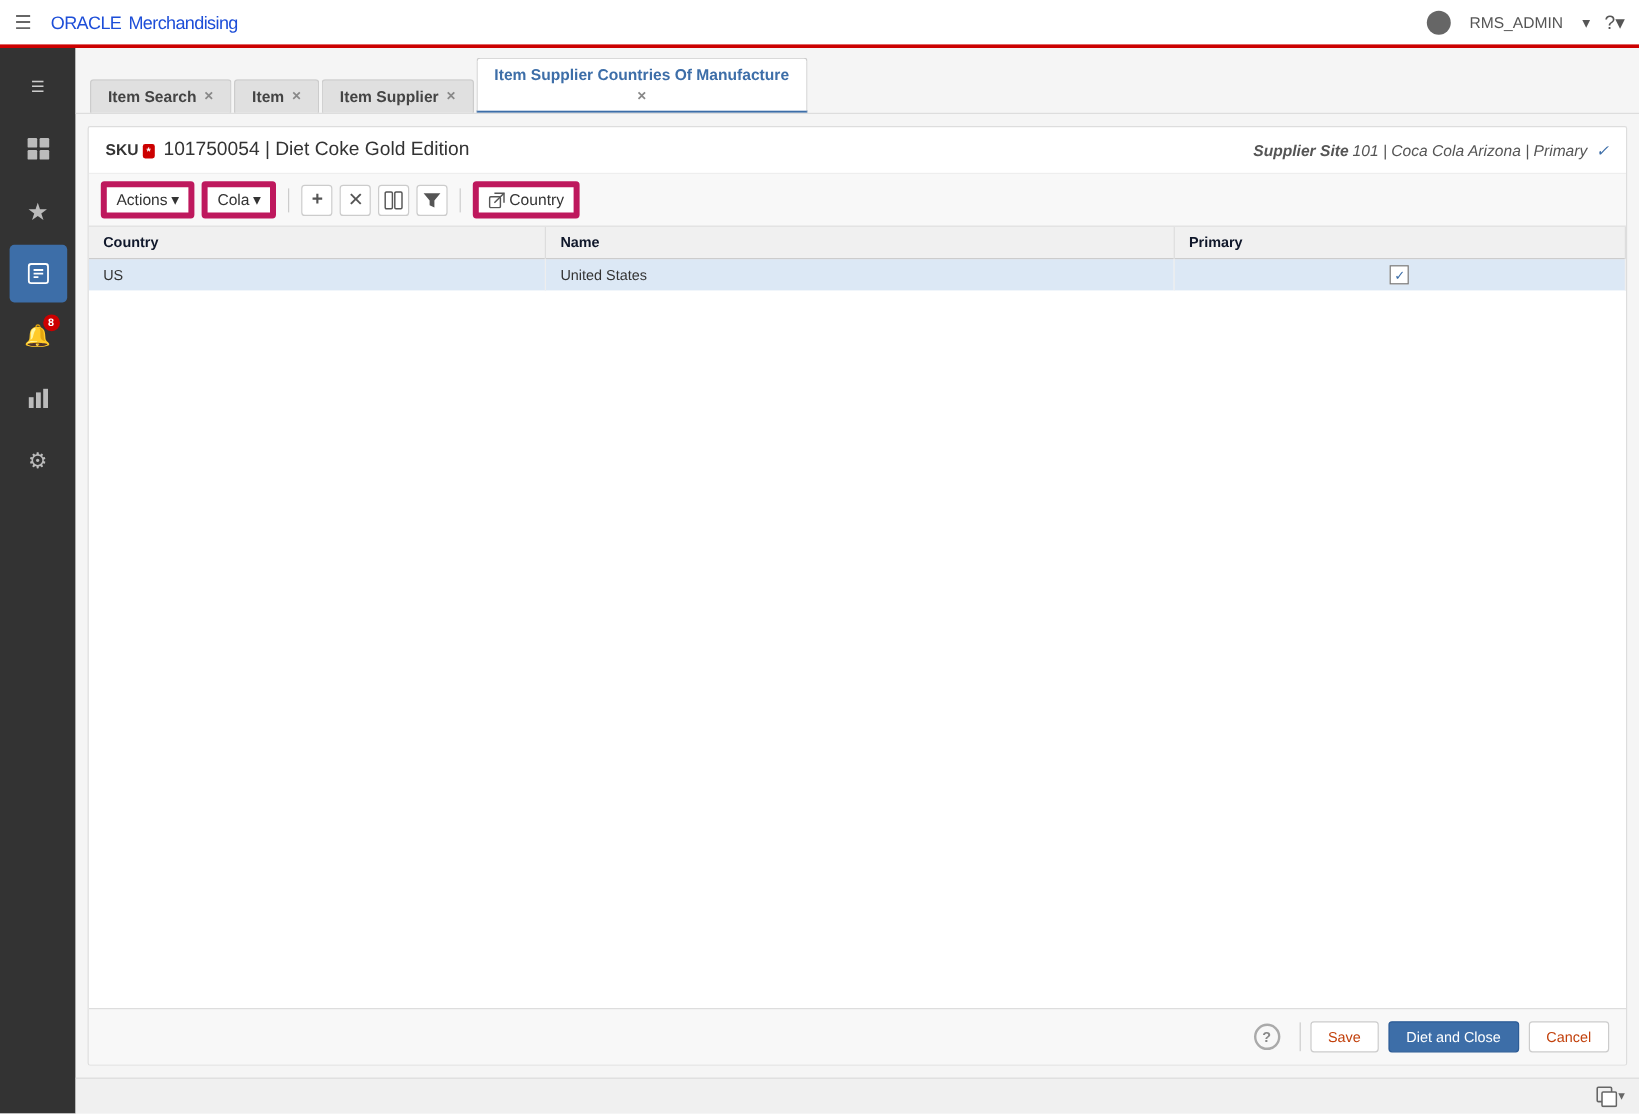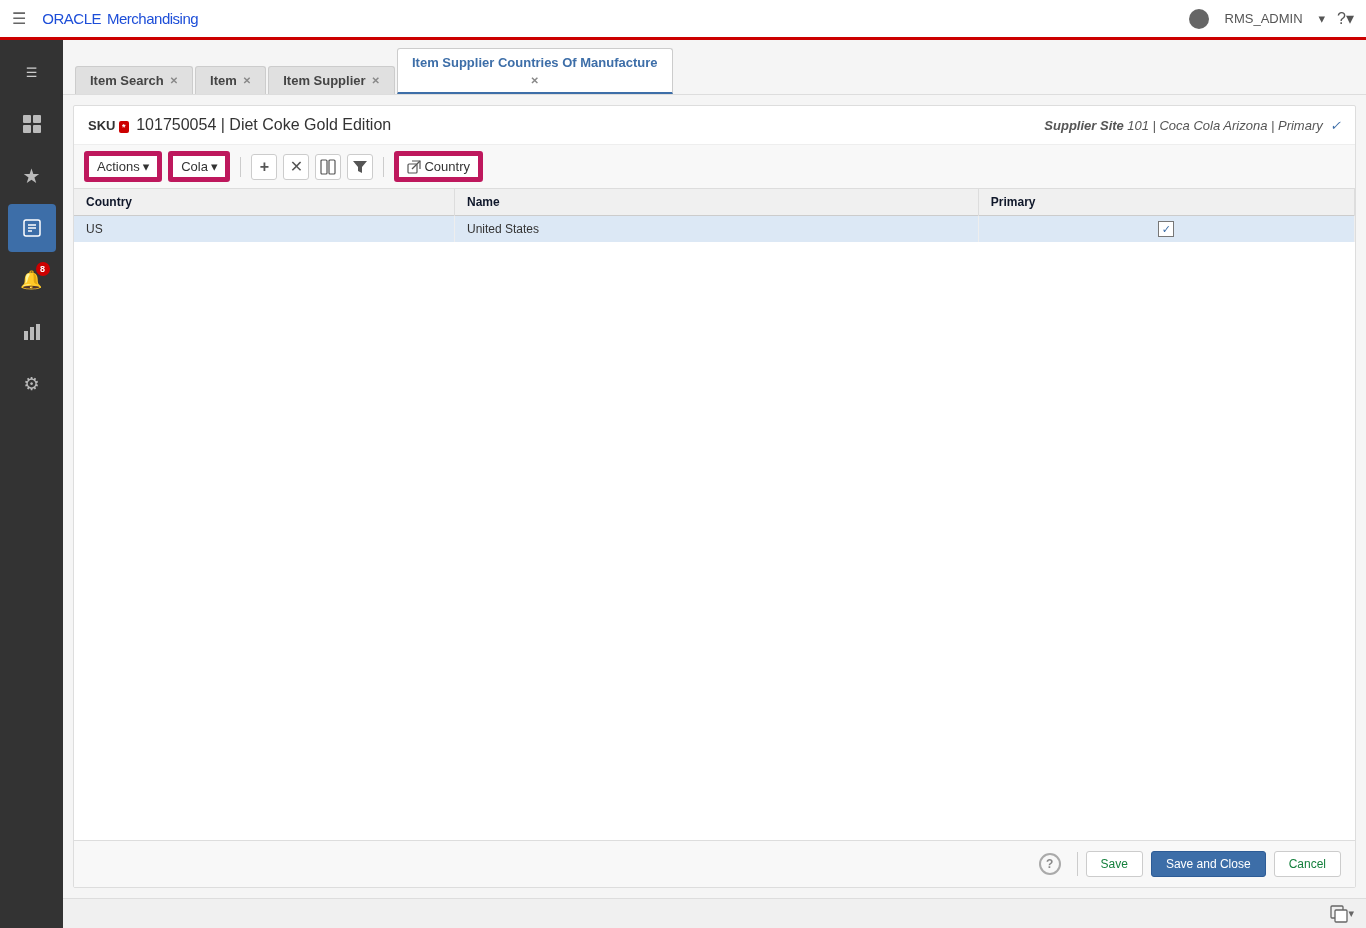--- a/index.html
+++ b/index.html
@@ -238,21 +238,21 @@
       border-top: 1px solid #ddd;
       background: #f8f8f8;
     }
     .footer-btn {
       padding: 5px 14px;
       border: 1px solid #ccc;
       border-radius: 3px;
       cursor: pointer;
       font-size: 12px;
       background: #fff;
-      color: #15803d;
+      color: #c2410c;
     }
     .footer-btn.primary {
       background: #3d6ea8;
       color: white;
       border-color: #2d5c96;
     }
     .help-circle {
       width: 22px;
       height: 22px;
       border-radius: 50%;
@@ -433,21 +433,21 @@
               </td>
             </tr>
           </tbody>
         </table>
       </div>
 
       <div class="page-footer">
         <span class="help-circle">?</span>
         <div class="footer-separator"></div>
         <button class="footer-btn">Save</button>
-        <button class="footer-btn primary">Save and Close</button>
+        <button class="footer-btn primary">Diet and Close</button>
         <button class="footer-btn">Cancel</button>
       </div>
 
     </div>
 
     <div class="bottom-bar">
       <svg width="18" height="18" viewBox="0 0 18 18" fill="#666">
         <rect x="1" y="1" width="12" height="12" rx="1" fill="none" stroke="#666" stroke-width="1.3"></rect>
         <rect x="5" y="5" width="12" height="12" rx="1" fill="white" stroke="#666" stroke-width="1.3"></rect>
       </svg>

